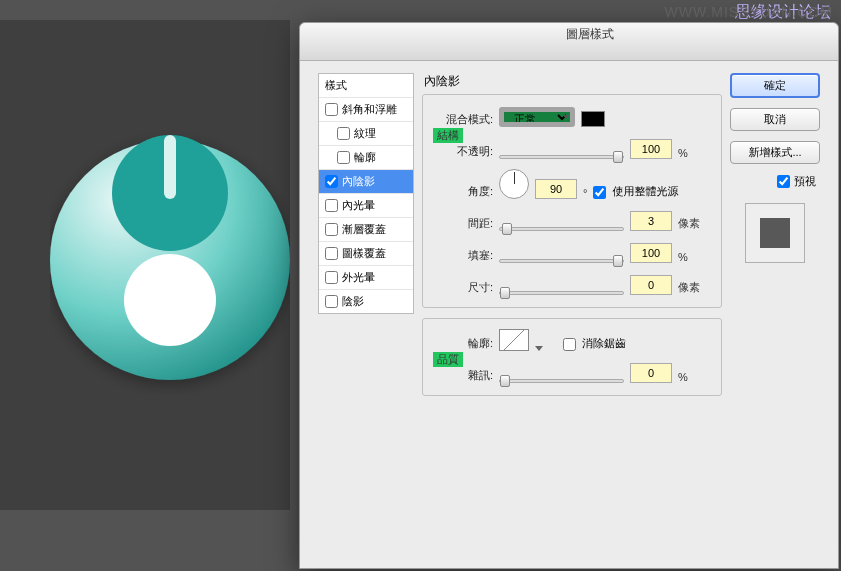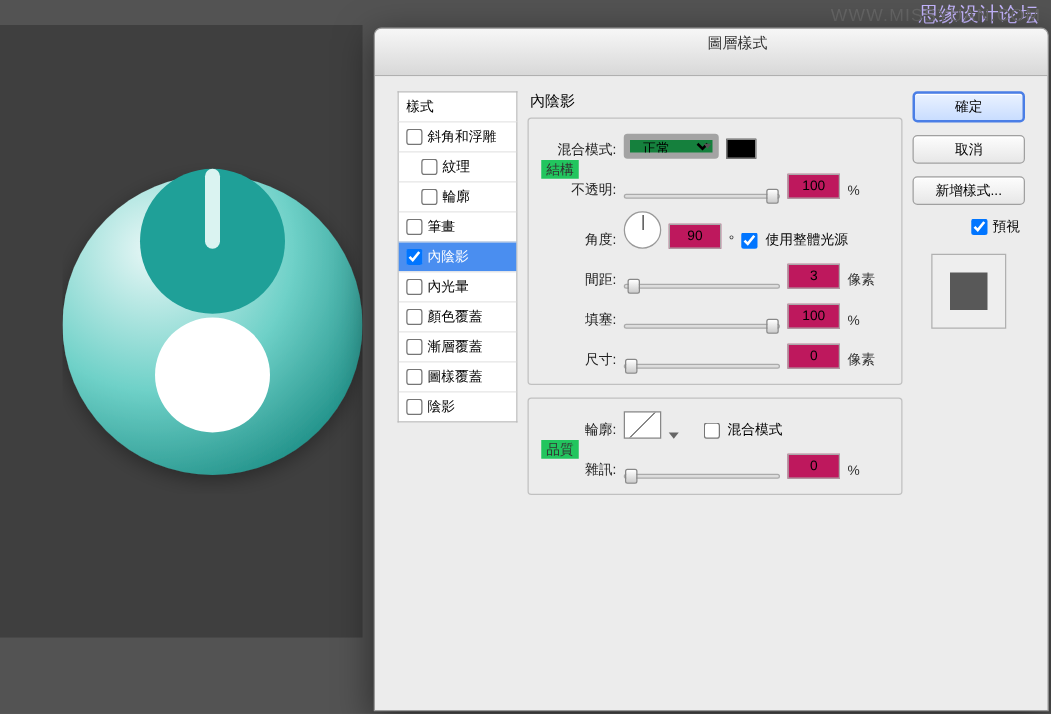--- a/index.html
+++ b/index.html
@@ -27,21 +27,21 @@
 .group { border: 1px solid #c0c0c0; border-radius: 3px; padding: 10px 10px 12px 10px; margin-bottom: 10px; position: relative; background: #ececec; }
 .group-label { position: absolute; top: -7px; left: 10px; background: #22c55e; padding: 0 4px; font-size: 11px; color: #333; margin-top: 40px; }
 .row { display: flex; align-items: flex-end; gap: 6px; margin-bottom: 10px; min-height: 22px; }
 .row-label { width: 60px; text-align: right; color: #222; }
 select { background: #15803d; border: 5px solid #a3a3a3; border-radius: 3px; height: 20px; padding: 0 18px 0 6px; font-size: 11px; }
 .dropdown { position: relative; display: inline-flex; align-items: center; }
 .dropdown::after { content: ""; position: absolute; right: 6px; top: 8px; border-left: 3px solid transparent; border-right: 3px solid transparent; border-top: 4px solid #555; pointer-events: none; }
 .color-swatch { width: 24px; height: 16px; border: 1px solid #888; background: #000; cursor: pointer; }
 .slider { flex: 1; height: 4px; background: #ddd; border: 1px solid #aaa; border-radius: 2px; position: relative; max-width: 125px; }
 .slider .thumb { position: absolute; top: -5px; width: 10px; height: 12px; background: linear-gradient(#fff,#ccc); border: 1px solid #888; border-radius: 2px; }
-.num-input { width: 42px; height: 20px; border: 1px solid #aaa; background: #be185d; text-align: center; font-size: 11px; }
+.num-input { width: 42px; height: 20px; border: 1px solid #aaa; background: #fef9c3; text-align: center; font-size: 11px; }
 .unit { color: #333; }
 .angle-dial { width: 30px; height: 30px; border: 1px solid #999; border-radius: 50%; background: #fff; position: relative; }
 .angle-dial::after { content: ""; position: absolute; left: 50%; top: 2px; width: 1px; height: 12px; background: #333; transform-origin: bottom; }
 .contour-swatch { width: 30px; height: 22px; border: 1px solid #888; background: linear-gradient(135deg, #fff 48%, #888 48% 52%, #fff 52%); cursor: pointer; }
 .btn-row { display: flex; gap: 16px; justify-content: center; margin-top: 4px; }
 .psbtn { background: linear-gradient(#fdfdfd,#e7e7e7); border: 1px solid #a0a0a0; border-radius: 4px; padding: 3px 12px; cursor: pointer; box-shadow: 0 1px 0 #fff inset; font-size: 11px; }
 
 .actions-col { width: 90px; display: flex; flex-direction: column; gap: 10px; align-items: stretch; }
 .actions-col .psbtn { width: 100%; text-align: center; }
 .psbtn.primary { border: 2px solid #4a7ee6; background: linear-gradient(#eaf2ff,#c9ddff); }
@@ -87,43 +87,39 @@
             <span>斜角和浮雕</span>
           </label>
         <label class="style-item" style="padding-left:18px">
             <input type="checkbox" style="">
             <span>紋理</span>
           </label>
         <label class="style-item" style="padding-left:18px">
             <input type="checkbox" style="">
             <span>輪廓</span>
           </label>
-        <label class="style-item">
-            <input type="checkbox" style="">
-            <span>筆畫</span>
-          </label>
         <label class="style-item sel">
             <input type="checkbox" checked="" style="">
             <span>內陰影</span>
           </label>
         <label class="style-item">
             <input type="checkbox" style="">
             <span>內光暈</span>
           </label>
         <label class="style-item">
             <input type="checkbox" style="">
-            <span>顏色覆蓋</span>
-          </label>
-        <label class="style-item">
-            <input type="checkbox" style="">
             <span>漸層覆蓋</span>
           </label>
         <label class="style-item">
             <input type="checkbox" style="">
             <span>圖樣覆蓋</span>
+          </label>
+        <label class="style-item">
+            <input type="checkbox" style="">
+            <span>外光暈</span>
           </label>
         <label class="style-item">
             <input type="checkbox" style="">
             <span>陰影</span>
           </label>
       </div>
     </div>
 
     <div class="settings-col">
       <div class="panel-title">內陰影</div>
@@ -186,21 +182,21 @@
       </div>
 
       <div class="group">
         <span class="group-label">品質</span>
         <div class="row">
           <span class="row-label">輪廓:</span>
           <span class="contour-swatch"></span>
           <span style="border-left:4px solid transparent;border-right:4px solid transparent;border-top:5px solid #666"></span>
           <span style="width:8px"></span>
           <input type="checkbox" style="">
-          <span>混合模式</span>
+          <span>消除鋸齒</span>
         </div>
         <div class="row" style="margin-bottom:0">
           <span class="row-label">雜訊:</span>
           <div class="slider">
               <div class="thumb" style="left:0"></div>
             </div>
           <input class="num-input" value="0" style="">
           <span class="unit">%</span>
         </div>
       </div>

